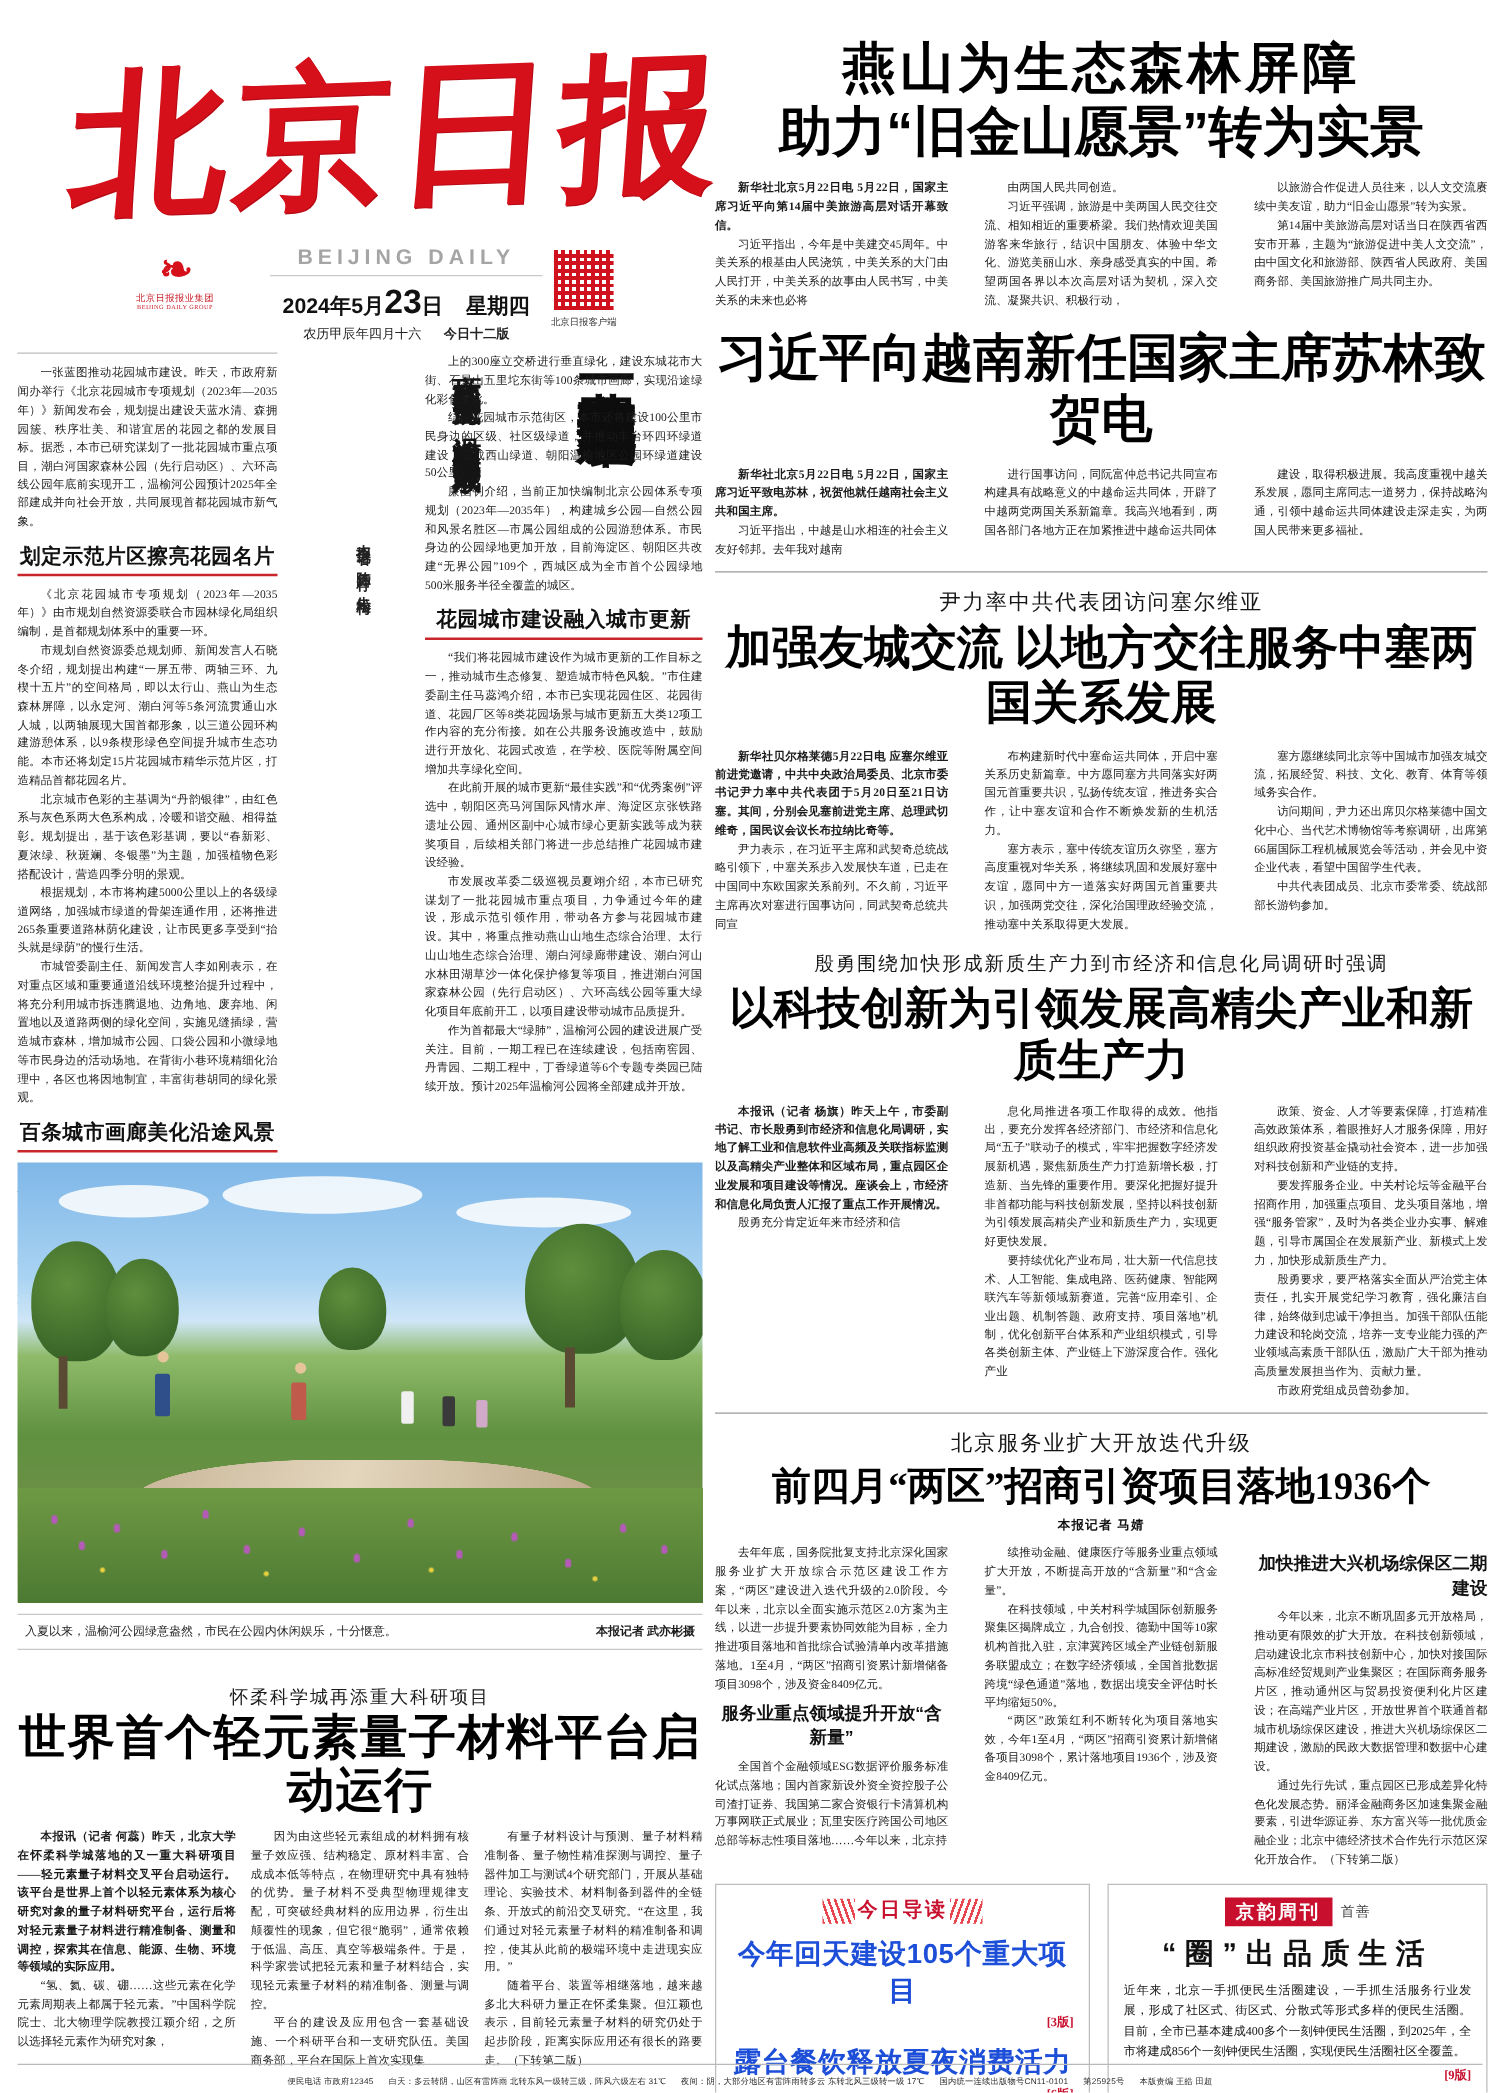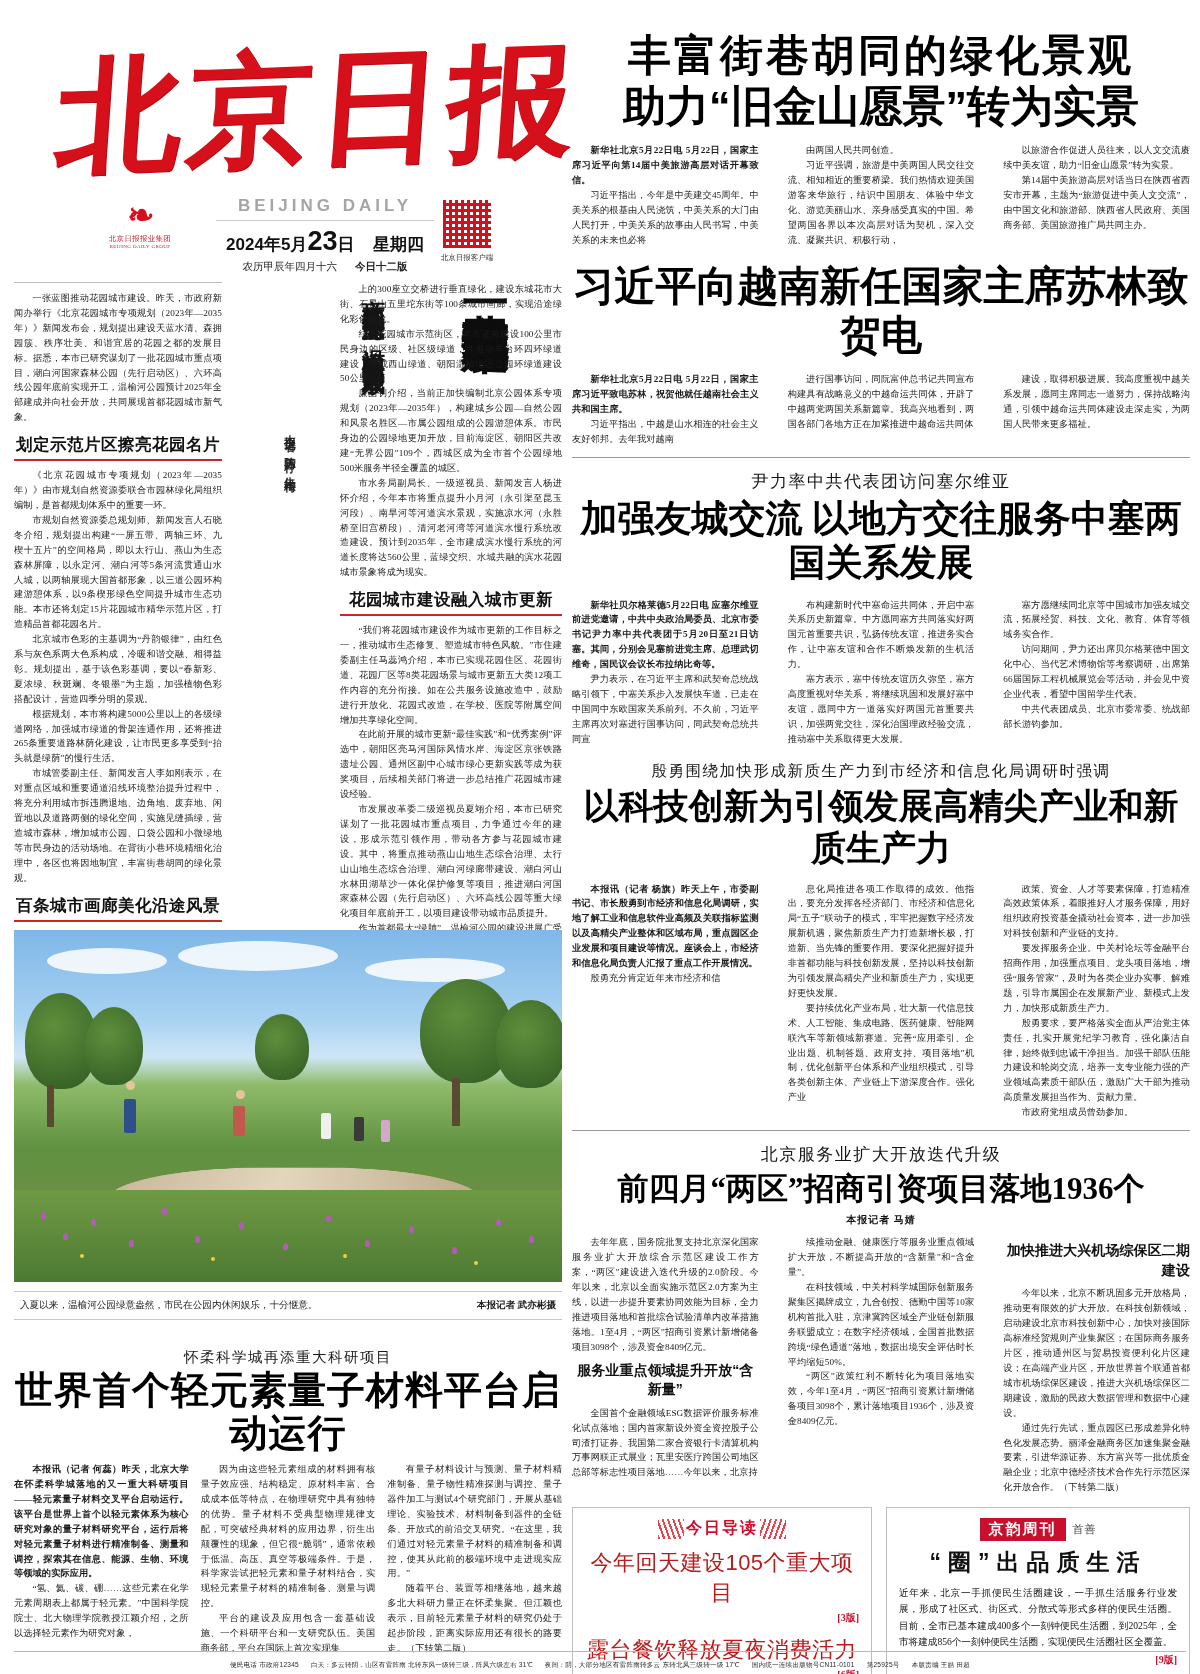--- a/index.html
+++ b/index.html
@@ -184,22 +184,22 @@
   .tip-head .lbl {
     font-family:"Liberation Serif",serif; font-weight:bold; font-size:16px;
     color:#c8102e; letter-spacing:2px;
   }
   .slash-l,.slash-r{
     width:26px;height:20px;
     background:repeating-linear-gradient(70deg,#e8464f 0 2px,transparent 2px 5px);
   }
   .slash-r{ transform:scaleX(-1); }
   .tip-item {
-    font-family:"Liberation Sans",sans-serif; font-weight:normal;
-    font-size:22px; color:#b91c1c; letter-spacing:0.5px; text-align:center;
+    font-family:"Liberation Sans",sans-serif; font-weight:bold;
+    font-size:22px; color:#1d4ed8; letter-spacing:0.5px; text-align:center;
   }
   .tip-pg { text-align:right; color:#c8102e; font-size:10px; font-weight:bold; margin-top:3px;}
   .jk-head { display:flex; align-items:center; justify-content:center; gap:7px; margin-bottom:6px; }
   .jk-badge {
     background:#c8102e; color:#fff; font-family:"Liberation Serif",serif;
     font-weight:bold; font-size:15px; padding:2px 9px; letter-spacing:2px;
   }
   .jk-sub { font-size:11px; color:#444; letter-spacing:1px; }
   .jk-title {
     text-align:center; font-family:"Liberation Sans",sans-serif; font-weight:bold;
@@ -279,21 +279,20 @@
     <div class="vert-main">北京一张蓝图推动花园城市建设</div>
     <div class="vert-sub">六环高线公园年底前开工 温榆河公园明年全部建成开放</div>
     <div class="vert-byline"><span>本报记者</span>　<span>陈雪柠 朱松梅</span></div>
   </div>
 
   <div class="lcol2">
     <div class="body-text">
       <p>上的300座立交桥进行垂直绿化，建设东城花市大街、石景山五里坨东街等100条城市画廊，实现沿途绿化彩化美化。</p>
       <p>结合花园城市示范街区，本市还将建设100公里市民身边的区级、社区级绿道，并推动丰台环四环绿道建设，完成西山绿道、朝阳温榆地区公园环绿道建设50公里。</p>
       <p>廉国钊介绍，当前正加快编制北京公园体系专项规划（2023年—2035年），构建城乡公园—自然公园和风景名胜区—市属公园组成的公园游憩体系。市民身边的公园绿地更加开放，目前海淀区、朝阳区共改建“无界公园”109个，西城区成为全市首个公园绿地500米服务半径全覆盖的城区。</p>
-      <p>市水务局副局长、一级巡视员、新闻发言人杨进怀介绍，今年本市将重点提升小月河（永引渠至昆玉河段）、南旱河等河道滨水景观，实施凉水河（永胜桥至旧宫桥段）、清河老河湾等河道滨水慢行系统改造建设。预计到2035年，全市建成滨水慢行系统的河道长度将达560公里，蓝绿交织、水城共融的滨水花园城市景象将成为现实。</p>
     </div>
     <div class="sec-head">花园城市建设融入城市更新</div>
     <div class="body-text">
       <p>“我们将花园城市建设作为城市更新的工作目标之一，推动城市生态修复、塑造城市特色风貌。”市住建委副主任马蕊鸿介绍，本市已实现花园住区、花园街道、花园厂区等8类花园场景与城市更新五大类12项工作内容的充分衔接。如在公共服务设施改造中，鼓励进行开放化、花园式改造，在学校、医院等附属空间增加共享绿化空间。</p>
       <p>在此前开展的城市更新“最佳实践”和“优秀案例”评选中，朝阳区亮马河国际风情水岸、海淀区京张铁路遗址公园、通州区副中心城市绿心更新实践等成为获奖项目，后续相关部门将进一步总结推广花园城市建设经验。</p>
       <p>市发展改革委二级巡视员夏翊介绍，本市已研究谋划了一批花园城市重点项目，力争通过今年的建设，形成示范引领作用，带动各方参与花园城市建设。其中，将重点推动燕山山地生态综合治理、太行山山地生态综合治理、潮白河绿廊带建设、潮白河山水林田湖草沙一体化保护修复等项目，推进潮白河国家森林公园（先行启动区）、六环高线公园等重大绿化项目年底前开工，以项目建设带动城市品质提升。</p>
       <p>作为首都最大“绿肺”，温榆河公园的建设进展广受关注。目前，一期工程已在连续建设，包括南窖园、丹青园、二期工程中，丁香绿道等6个专题专类园已陆续开放。预计2025年温榆河公园将全部建成并开放。</p>
     </div>
   </div>
 
@@ -358,21 +357,21 @@
       <div class="body-text">
         <p>有量子材料设计与预测、量子材料精准制备、量子物性精准探测与调控、量子器件加工与测试4个研究部门，开展从基础理论、实验技术、材料制备到器件的全链条、开放式的前沿交叉研究。“在这里，我们通过对轻元素量子材料的精准制备和调控，使其从此前的极端环境中走进现实应用。”</p>
         <p>随着平台、装置等相继落地，越来越多北大科研力量正在怀柔集聚。但江颖也表示，目前轻元素量子材料的研究仍处于起步阶段，距离实际应用还有很长的路要走。（下转第二版）</p>
       </div>
     </div>
   </div>
 
   <div class="right">
 
     <div>
-      <div class="head-mega" style="margin-top:6px">丰富街巷胡同的绿化景观</div>
+      <div class="head-mega" style="margin-top:6px">燕山为生态森林屏障</div>
       <div class="head-mega tight">助力“旧金山愿景”转为实景</div>
       <div class="r-cols" style="margin-top:12px">
         <div class="body-text">
           <p><span class="lead">新华社北京5月22日电 5月22日，国家主席习近平向第14届中美旅游高层对话开幕致信。</span></p>
           <p>习近平指出，今年是中美建交45周年。中美关系的根基由人民浇筑，中美关系的大门由人民打开，中美关系的故事由人民书写，中美关系的未来也必将</p>
         </div>
         <div class="body-text">
           <p>由两国人民共同创造。</p>
           <p>习近平强调，旅游是中美两国人民交往交流、相知相近的重要桥梁。我们热情欢迎美国游客来华旅行，结识中国朋友、体验中华文化、游览美丽山水、亲身感受真实的中国。希望两国各界以本次高层对话为契机，深入交流、凝聚共识、积极行动，</p>
         </div>

